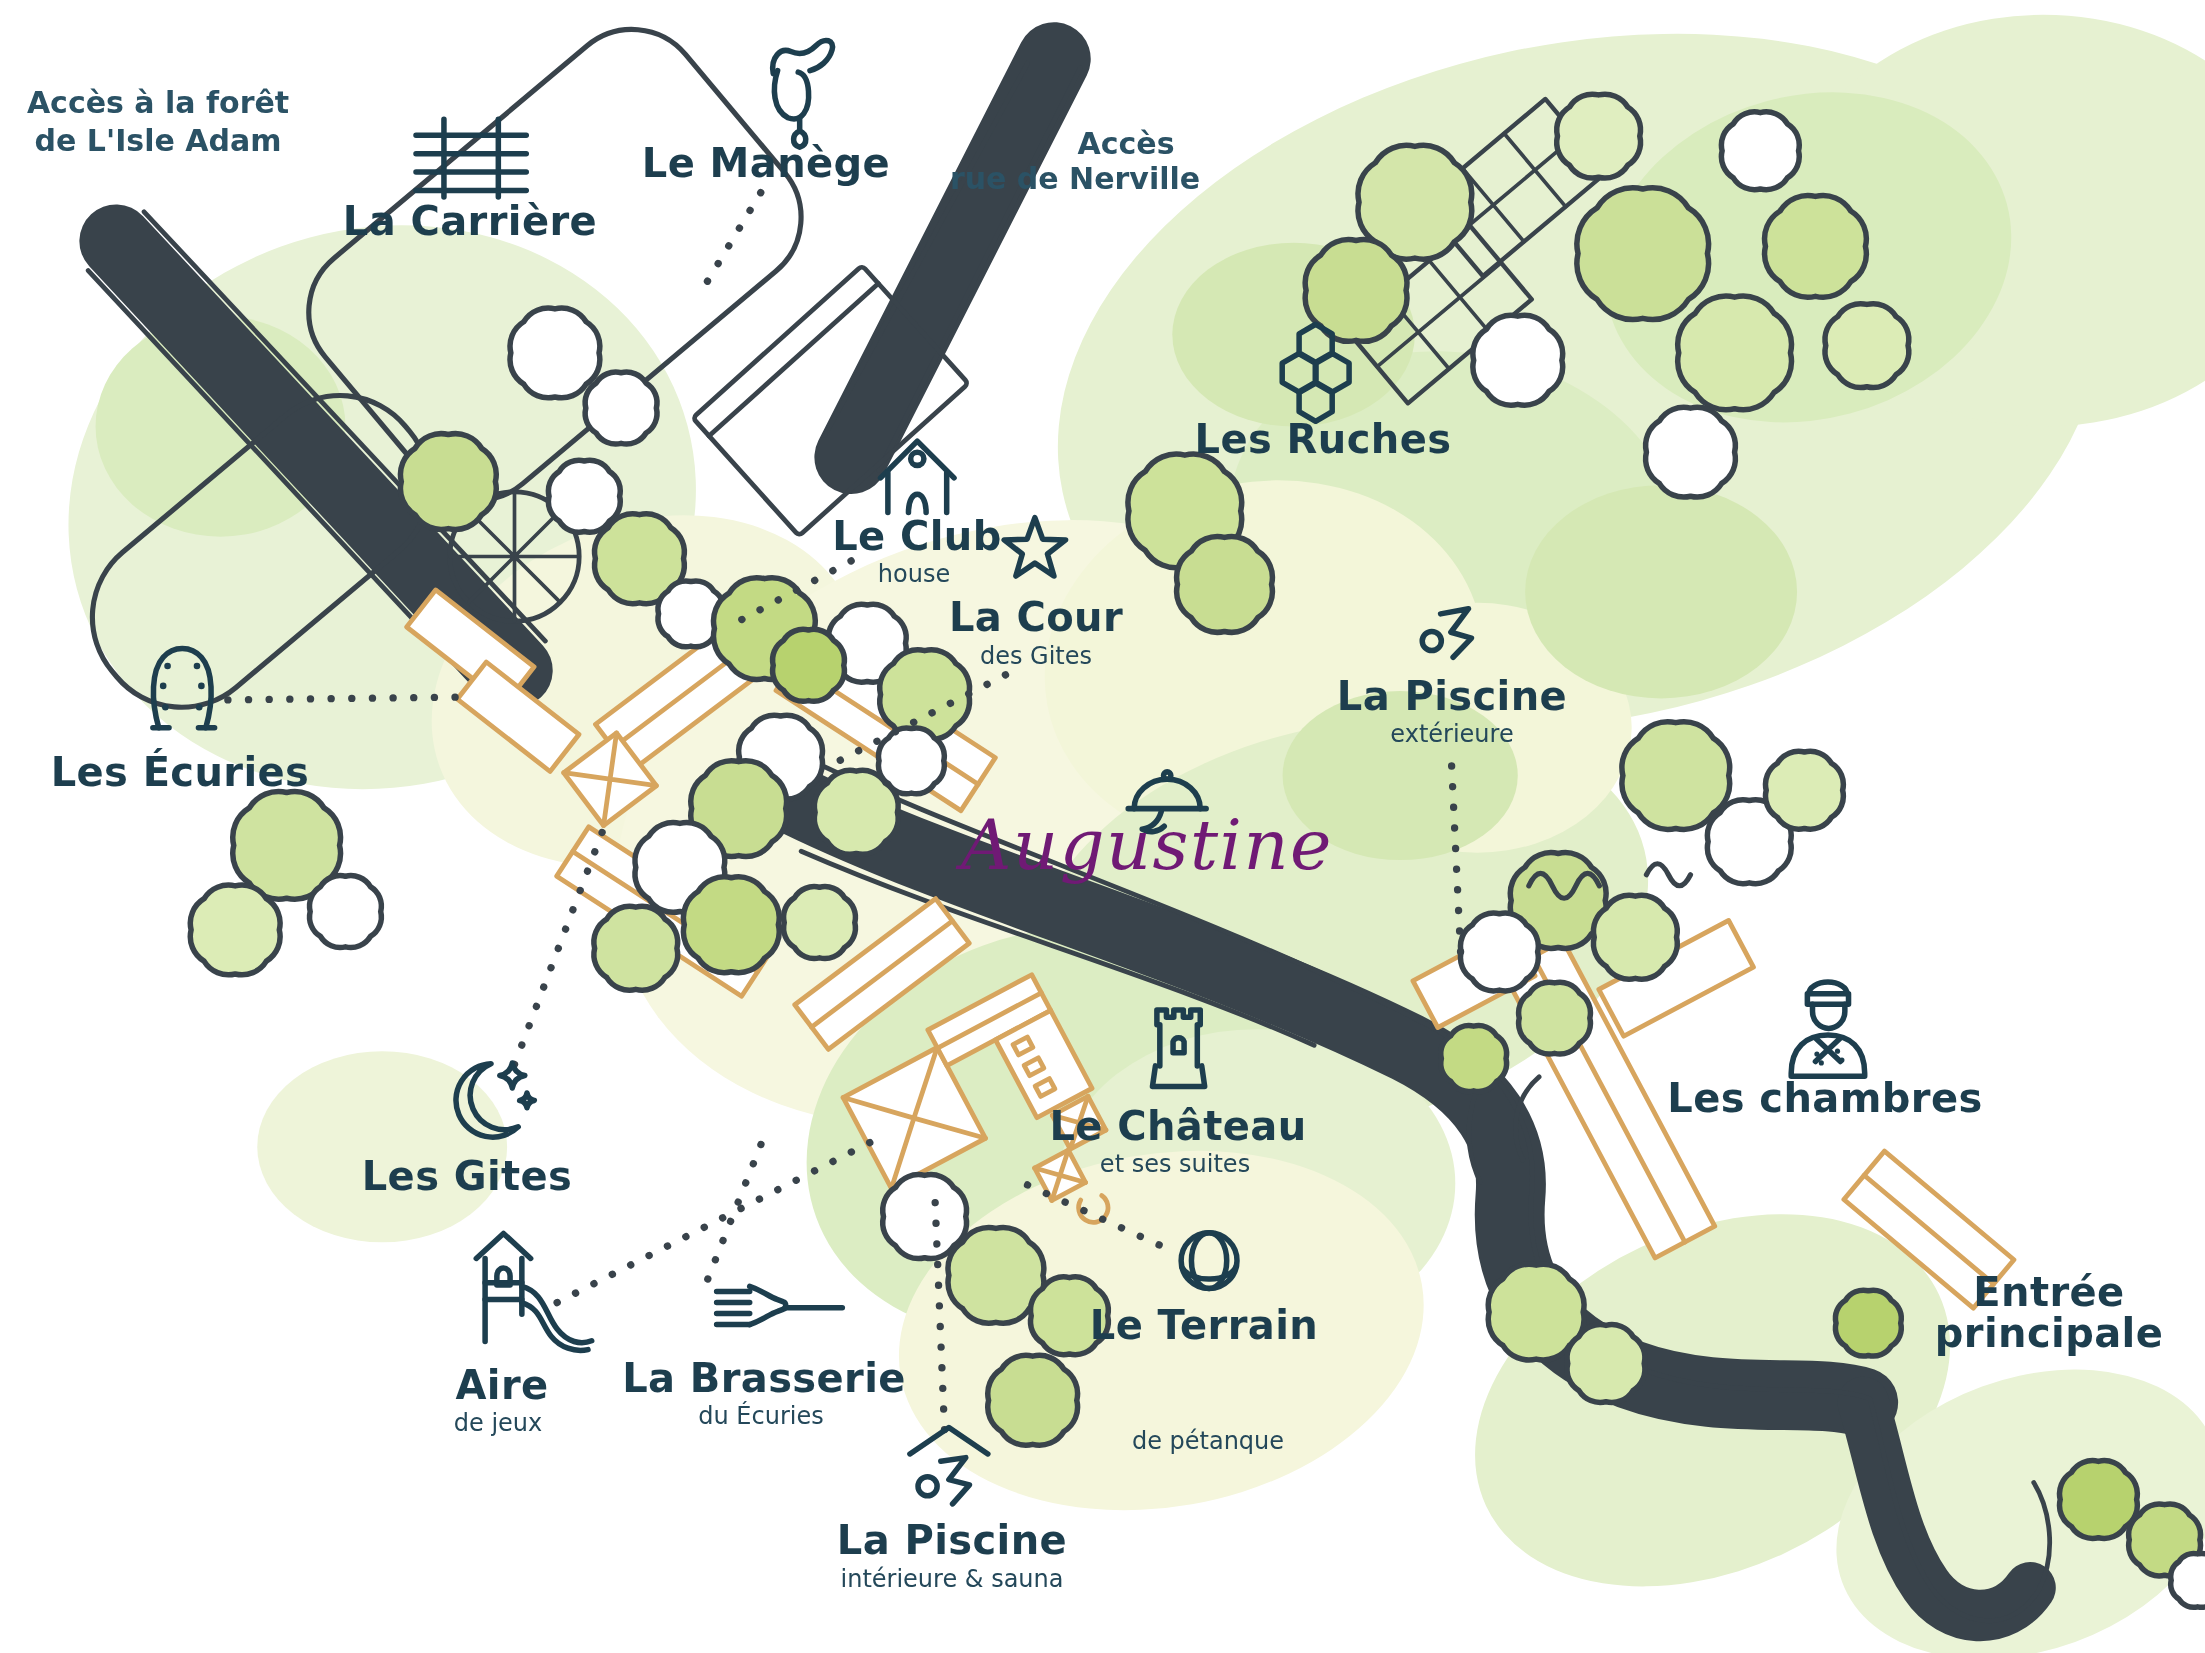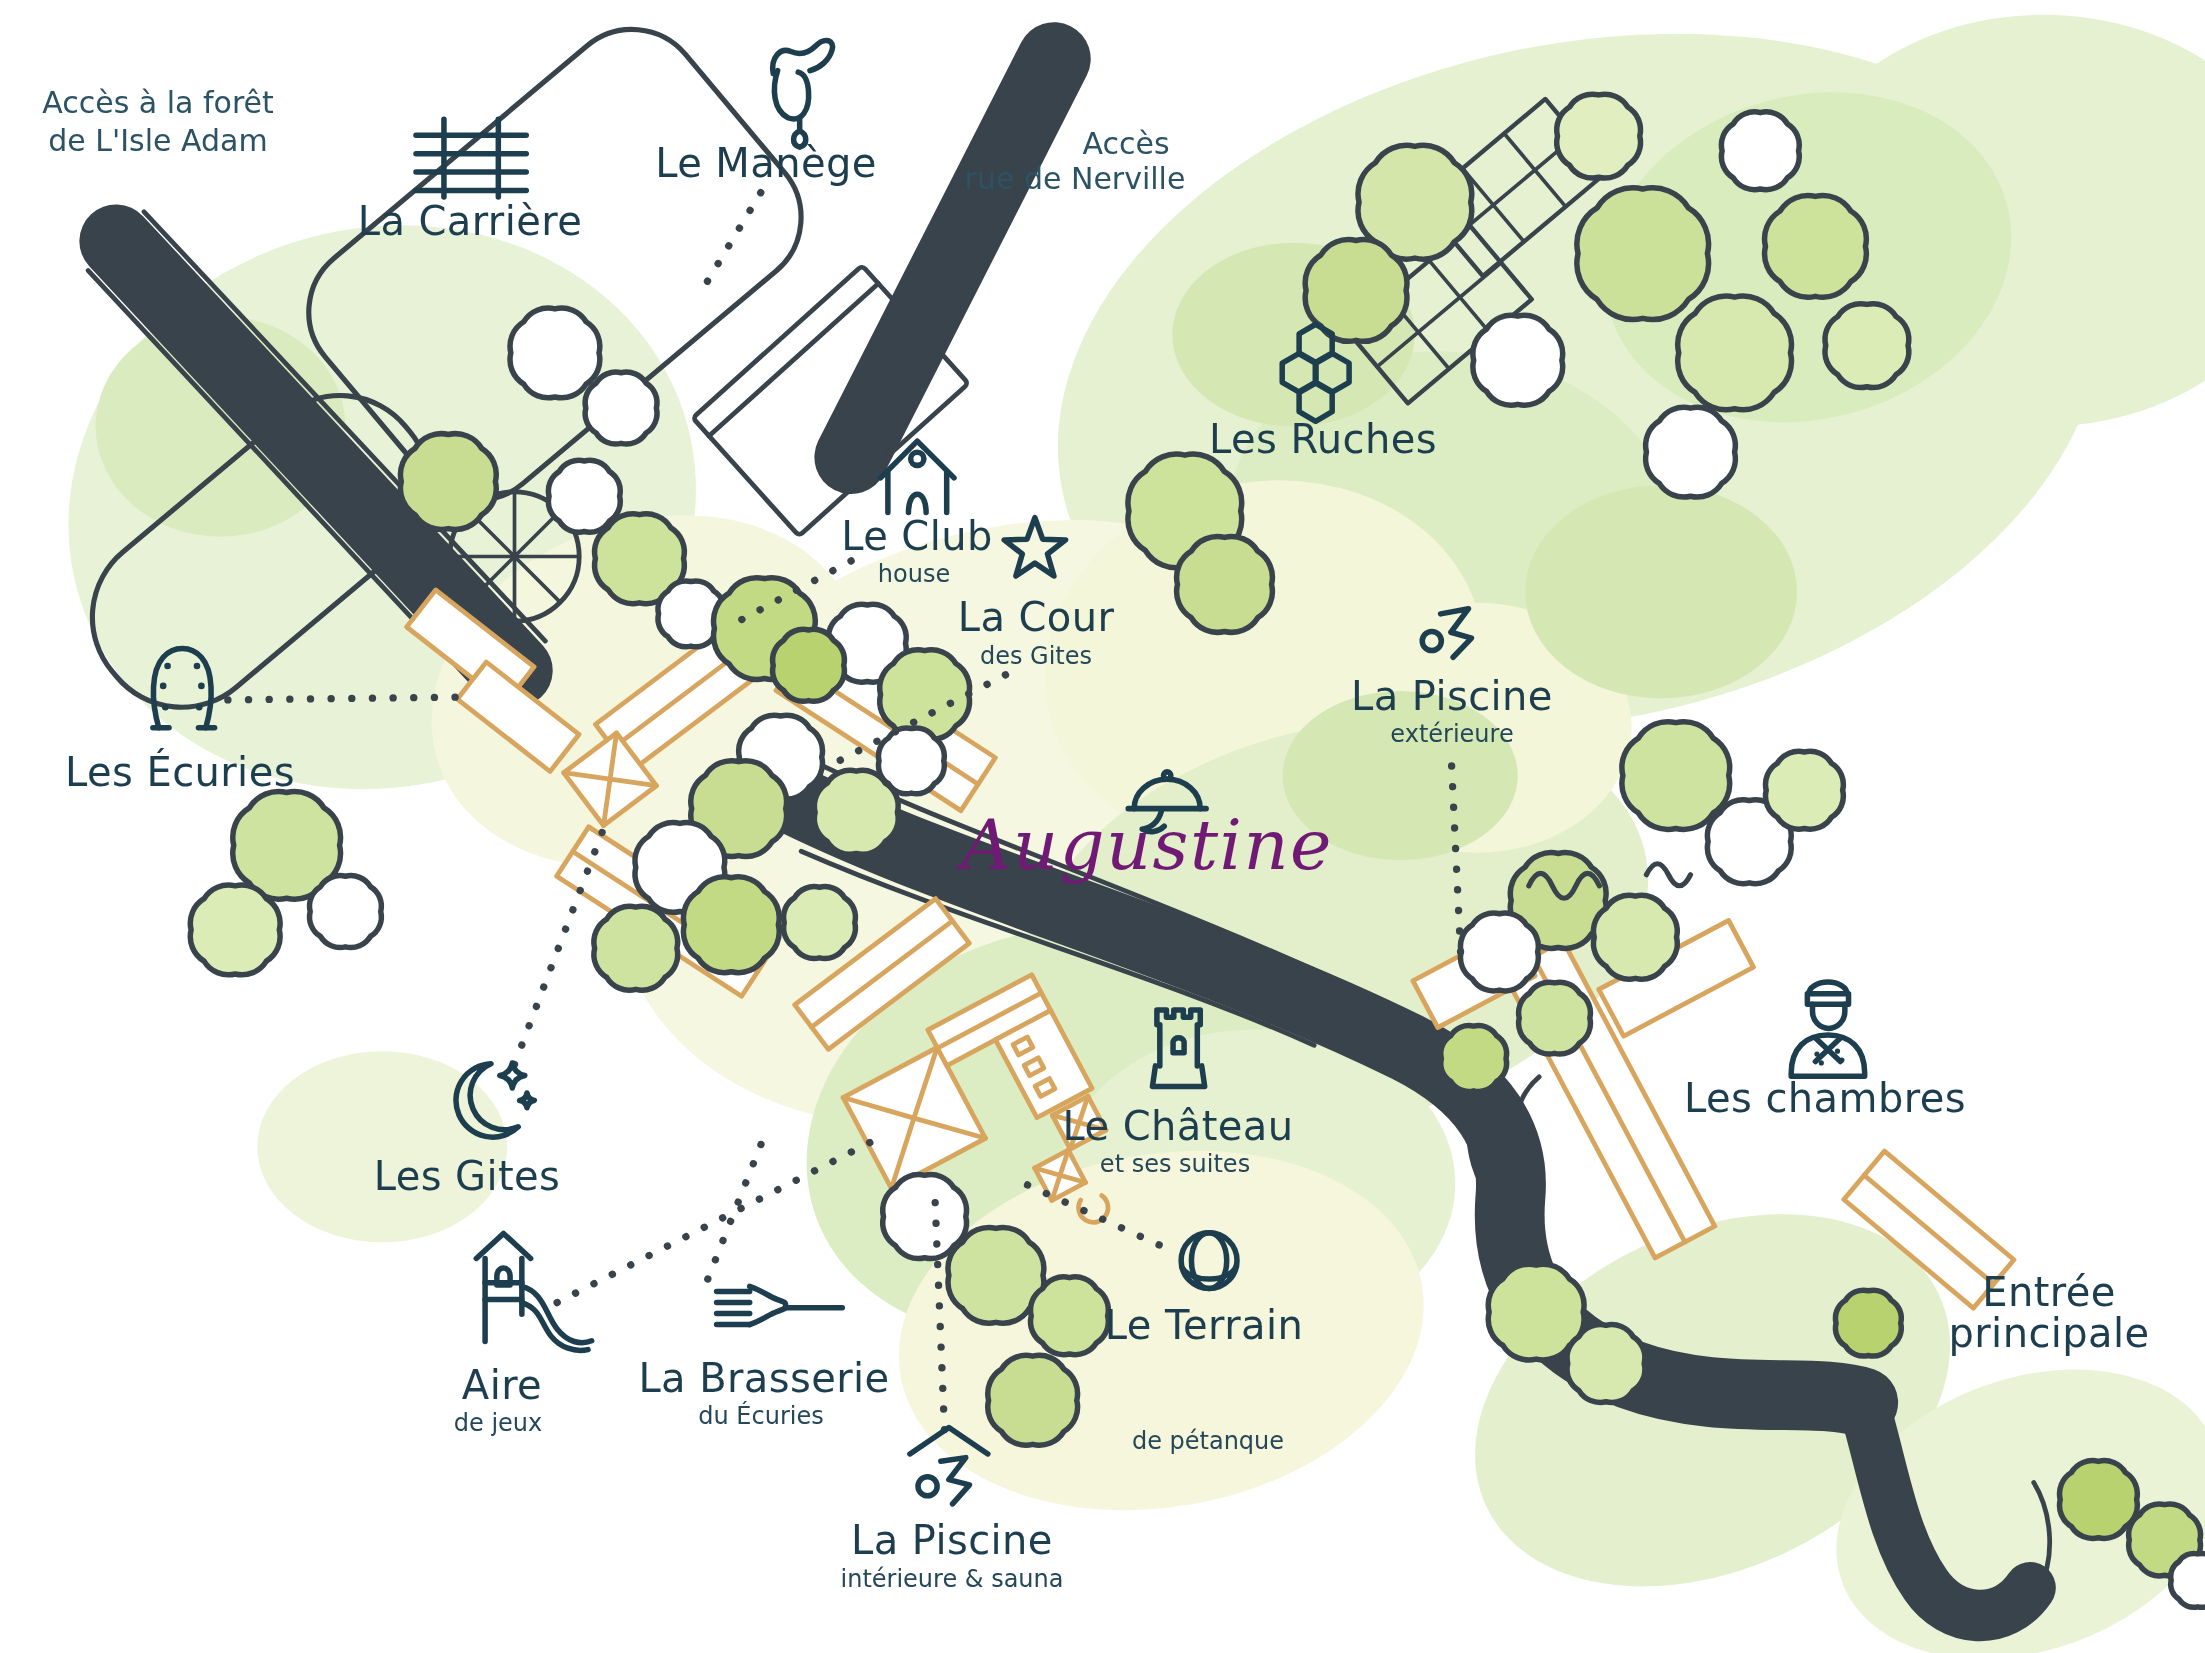--- a/index.html
+++ b/index.html
@@ -1,23 +1,23 @@
 <!DOCTYPE html>
 <html style="font-size:11.8px"><head>
 <meta charset="utf-8">
 <style>
   html,body{margin:0;padding:0;background:#fff;}
   #stage{position:relative;width:2205px;height:1654px;background:#ffffff;overflow:hidden;
          font-family:"DejaVu Sans",sans-serif;}
   #mapsvg{position:absolute;left:0;top:0;}
   .lbl{position:absolute;transform:translate(-50%,-50%);white-space:nowrap;
        color:#1d3e4e;text-align:center;line-height:1;}
-  .bold{font-weight:400;font-size:40px;letter-spacing:0.4px;}
+  .bold{font-weight:700;font-size:40px;letter-spacing:0.4px;}
   .light{font-weight:400;font-size:24px;color:#24485a;}
-  .access{font-weight:400;font-size:30px;color:#2b5265;}
+  .access{font-weight:700;font-size:30px;color:#2b5265;}
   .script{font-family:"DejaVu Serif",serif;font-style:italic;font-weight:500;
           font-size:70px;color:#701a75;letter-spacing:1.5px;}
   .ink{stroke:#39434b;fill:none;stroke-linecap:round;stroke-linejoin:round;}
   .icon{stroke:#1d3e4e;fill:none;stroke-linecap:round;stroke-linejoin:round;stroke-width:7.5;}
   .orange{stroke:#d7a55e;fill:#fff;stroke-linecap:round;stroke-linejoin:round;stroke-width:6.5;}
   .orangeline{stroke:#d7a55e;fill:none;stroke-linecap:round;stroke-linejoin:round;stroke-width:6.5;}
   .dots{stroke:#39434b;stroke-width:10;fill:none;stroke-linecap:round;stroke-dasharray:0.1 28;}
 </style>
 </head>
 <body>

